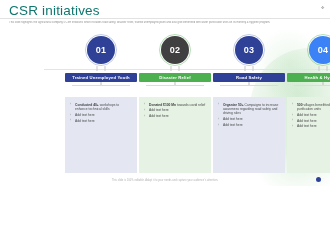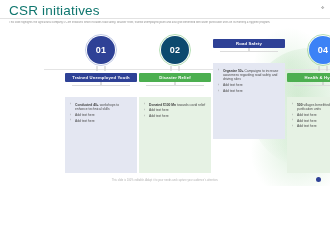--- a/index.html
+++ b/index.html
@@ -173,37 +173,42 @@
           <li><b>Conducted 40+</b><span> workshops to enhance technical skills</span></li>
           <li><b></b><span>Add text here</span></li>
           <li><b></b><span>Add text here</span></li>
         </ul>
       </div>
     </div>
 
     <div class="card c2">
       <div class="circle-wrap">
         <div class="ring green"></div>
-        <div class="circle" style="background:#0c4a6e">02</div>
+        <div class="circle" style="background:#404040">02</div>
         <div class="stem"></div>
       </div>
       <div class="head" style="background:#4CAF50">Disaster Relief
         <div class="tick"></div>
         <div class="headrule"></div>
       </div>
       <div class="body green">
         <ul class="bullets">
           <li><b>Donated $100 Mn</b><span> towards covid relief</span></li>
           <li><b></b><span>Add text here</span></li>
           <li><b></b><span>Add text here</span></li>
         </ul>
       </div>
     </div>
 
     <div class="card c3">
+      <div class="circle-wrap">
+        <div class="ring"></div>
+        <div class="circle" style="background:#2E4196">03</div>
+        <div class="stem"></div>
+      </div>
       <div class="head" style="background:#2E4196">Road Safety
         <div class="tick"></div>
         <div class="headrule"></div>
       </div>
       <div class="body blue">
         <ul class="bullets">
           <li><b>Organize 50+</b><span> Campaigns to increase awareness regarding road safety and driving rules</span></li>
           <li><b></b><span>Add text here</span></li>
           <li><b></b><span>Add text here</span></li>
         </ul>

